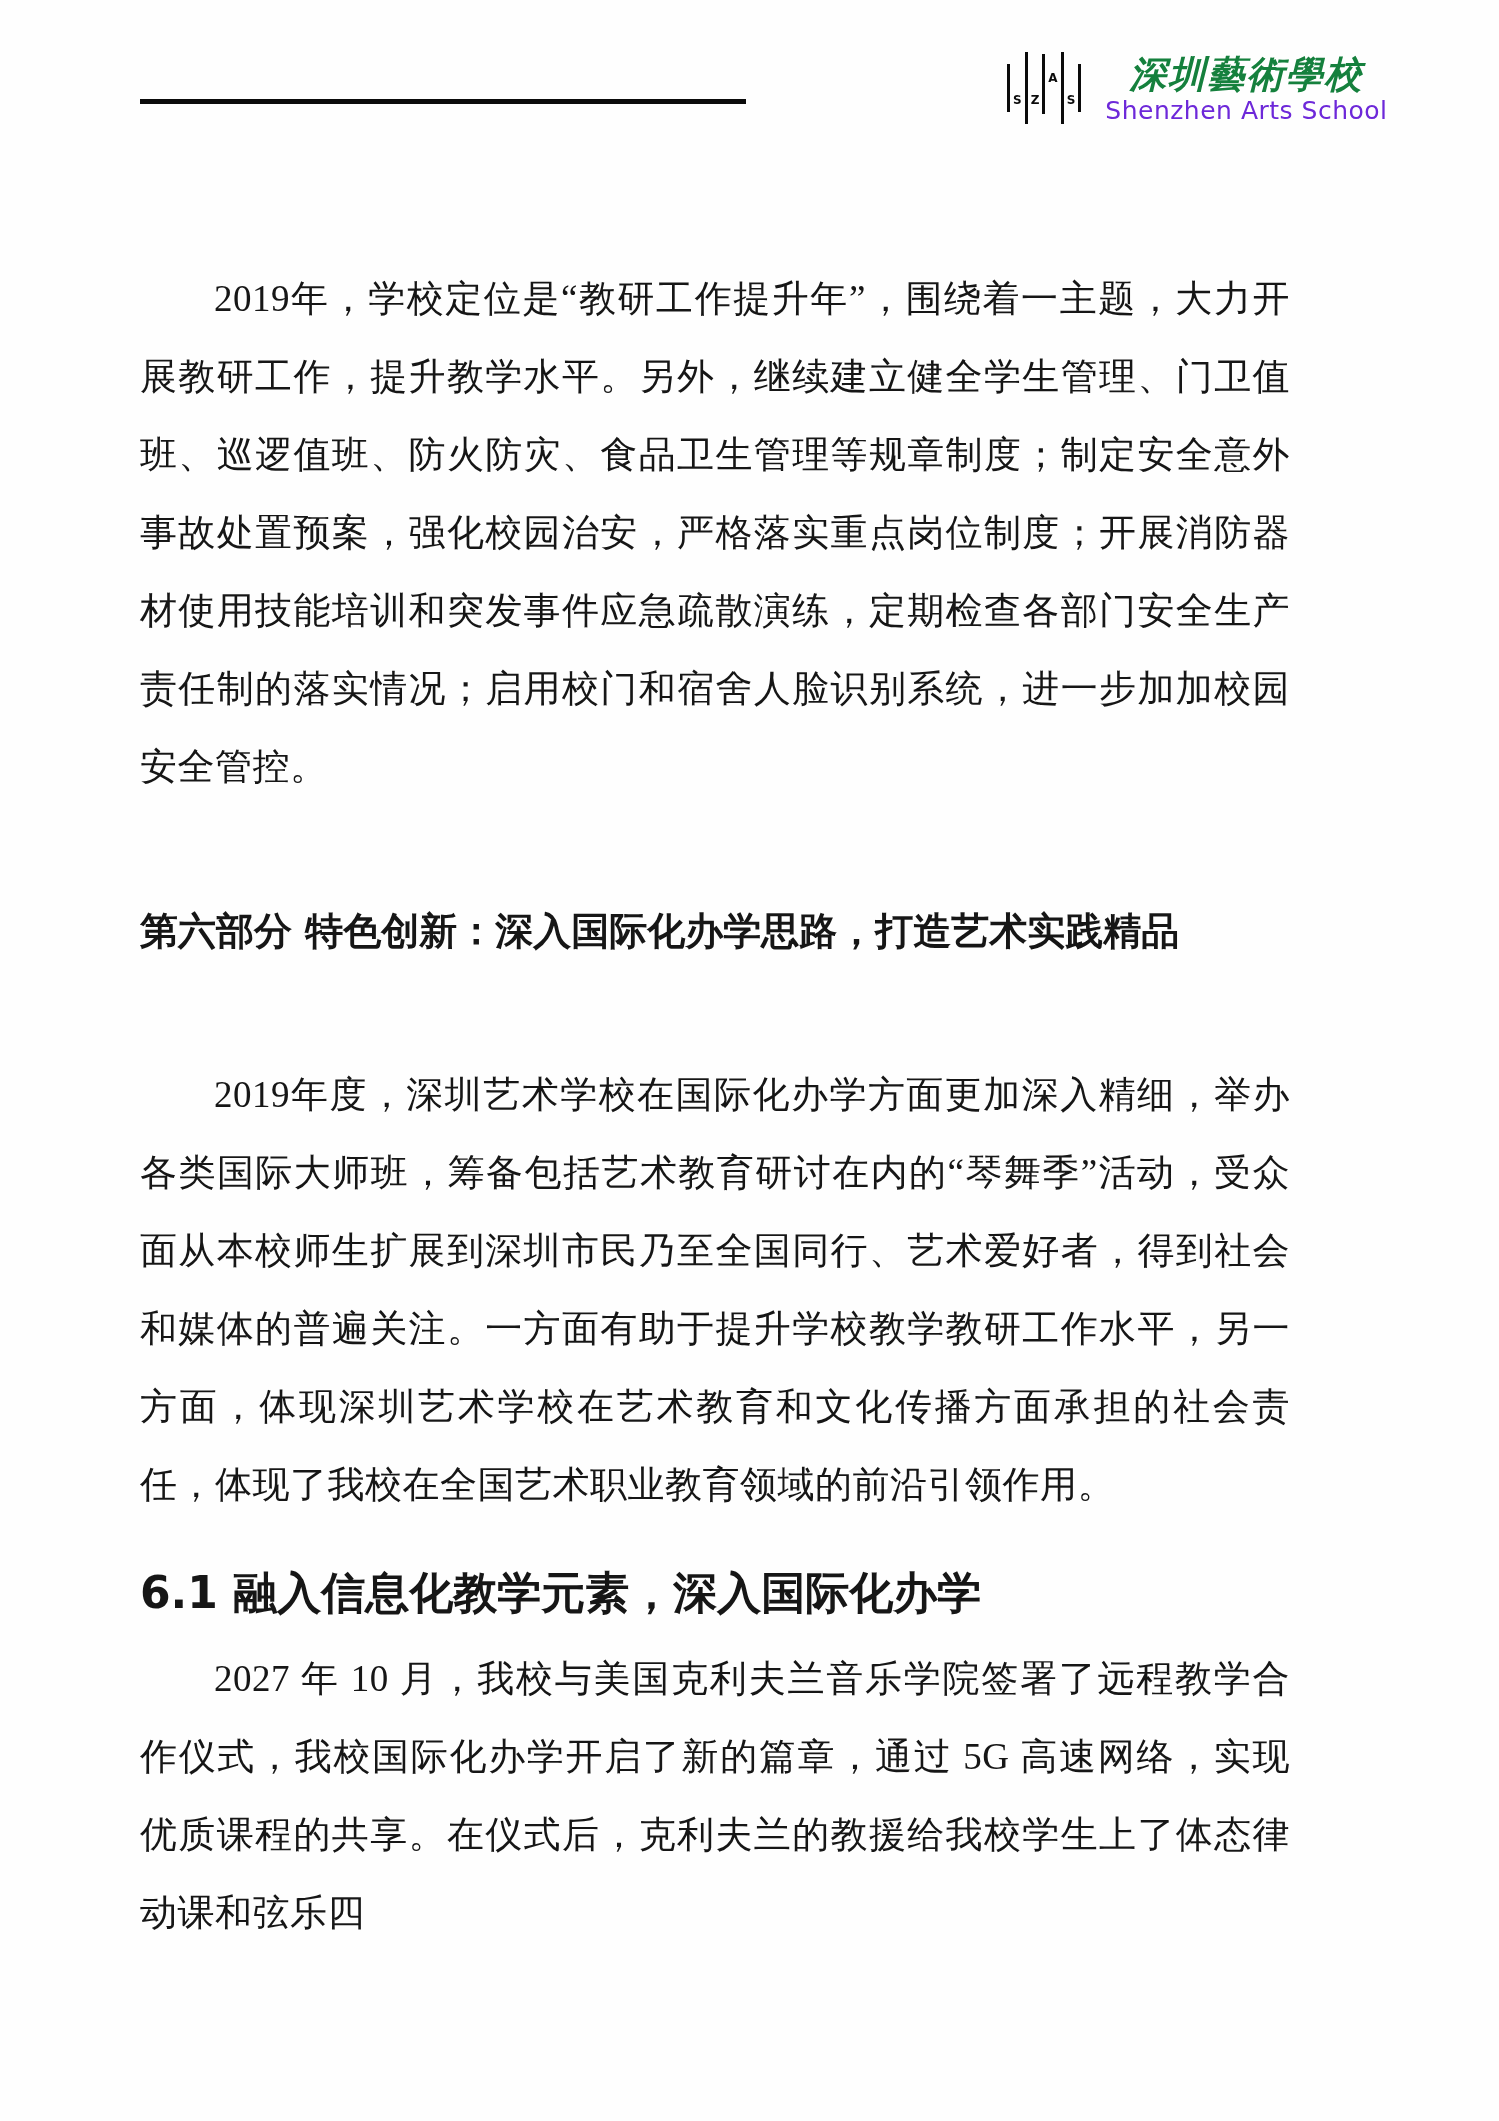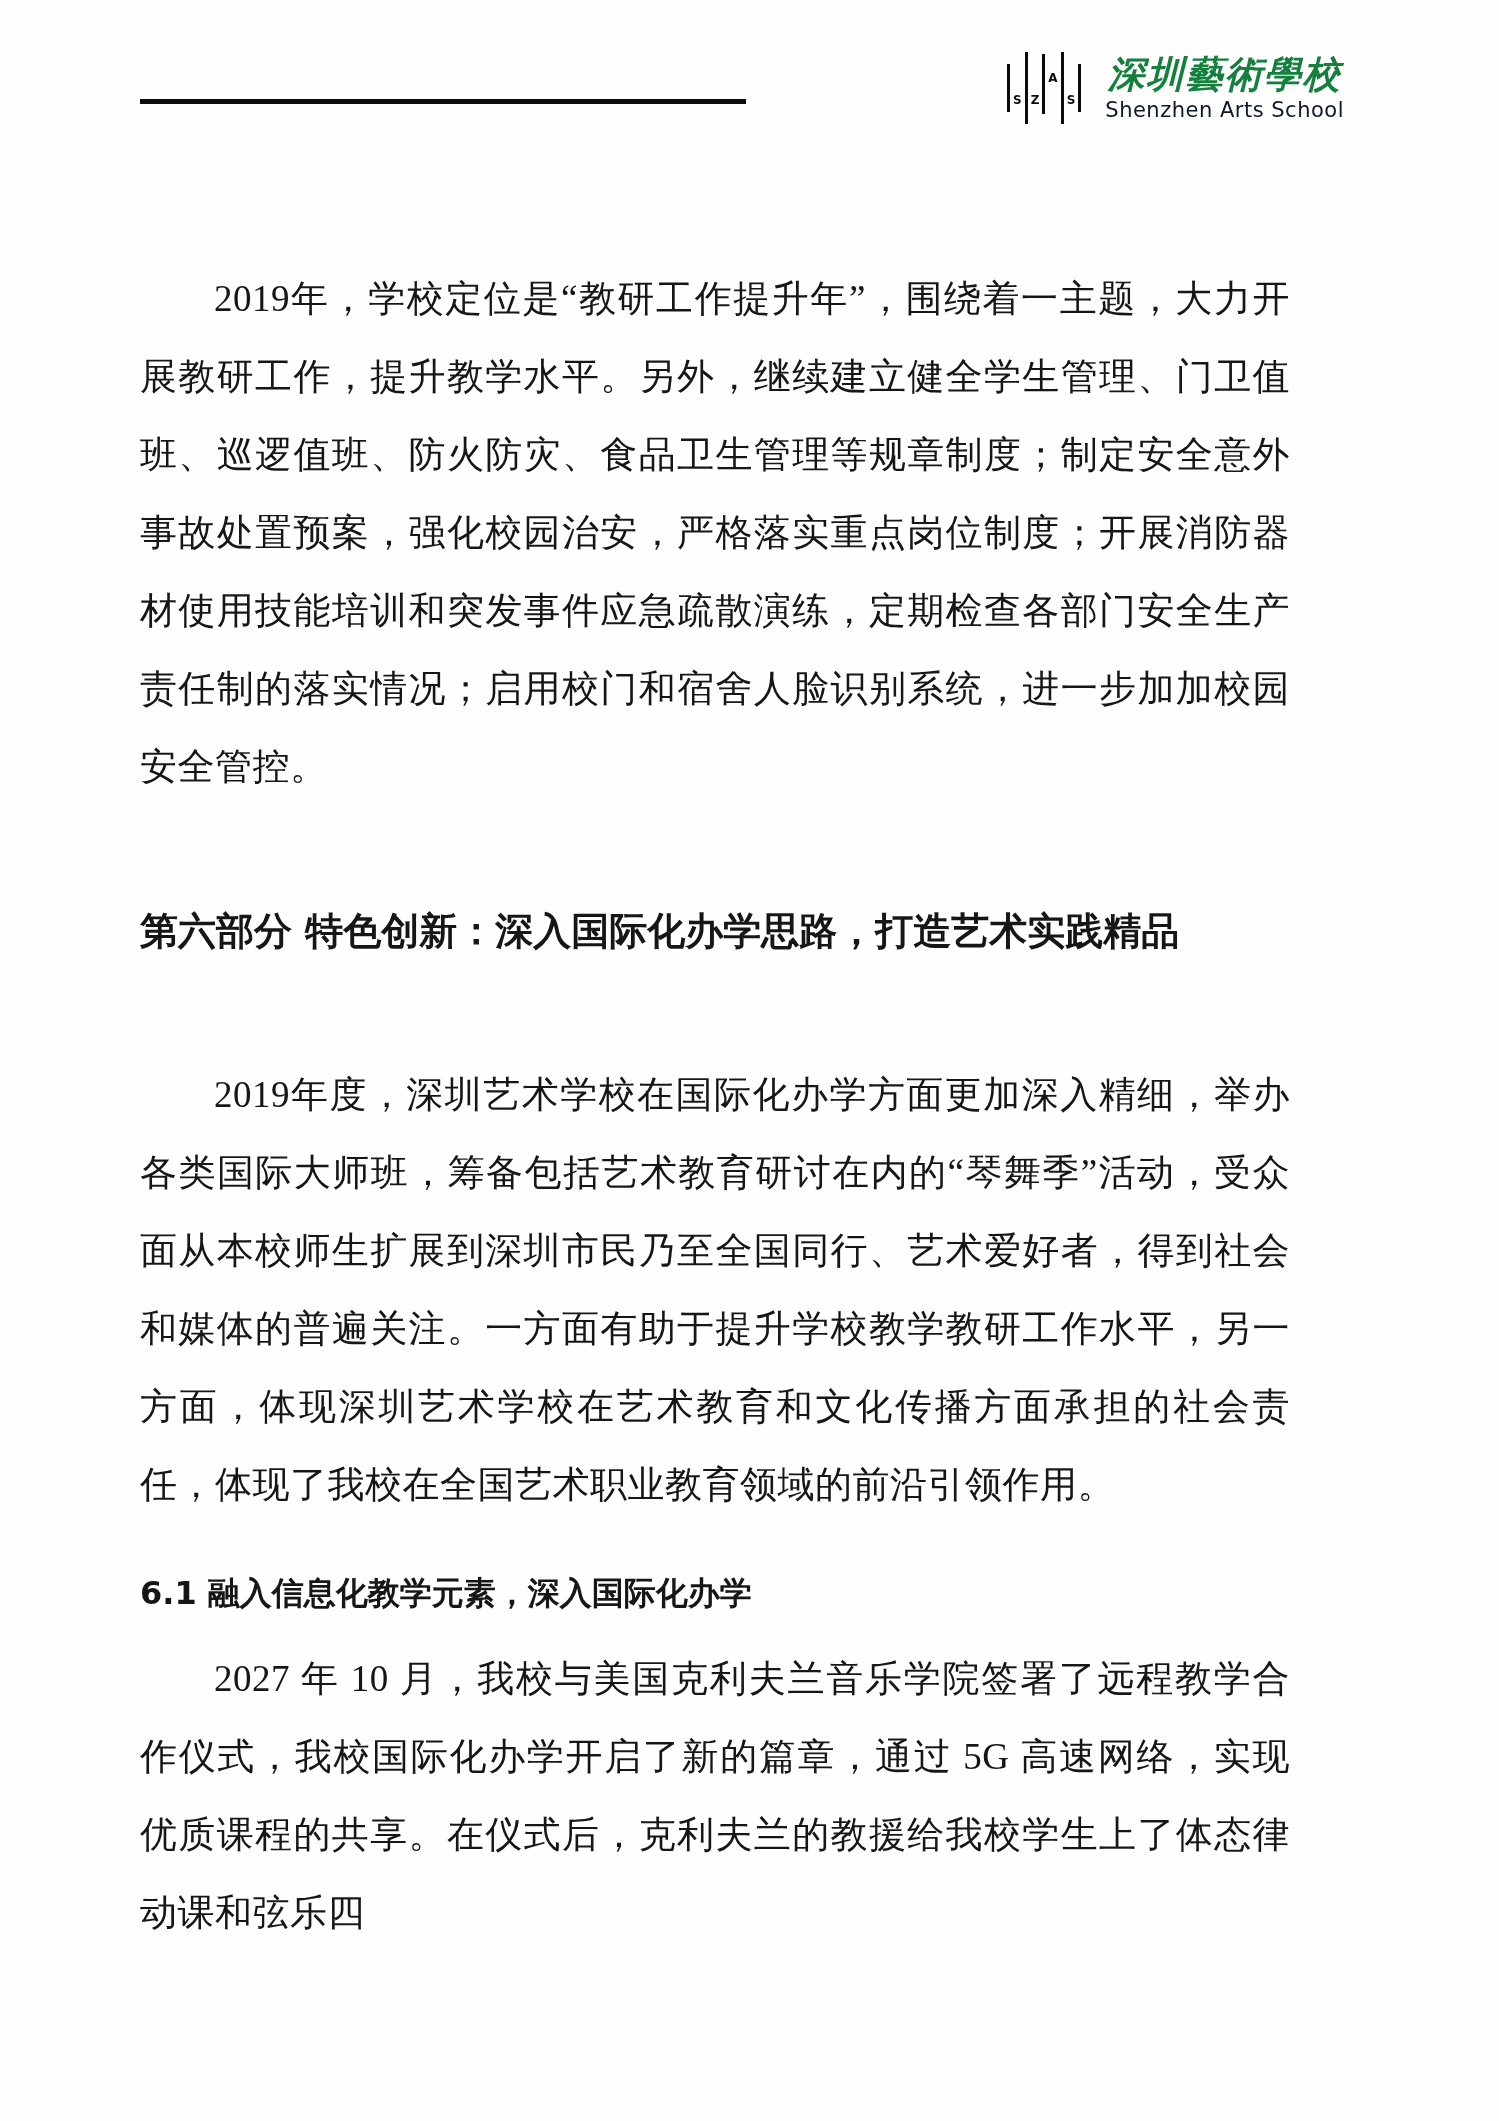--- a/index.html
+++ b/index.html
@@ -30,39 +30,39 @@
   }
   .logo-text{text-align:center;}
   .logo-zh{
     font-family:"DejaVu Serif","Liberation Serif",serif;
     font-weight:bold;font-style:italic;
     font-size:37px;line-height:44px;letter-spacing:2px;
     white-space:nowrap;color:#15803d;
   }
   .logo-en{
     font-family:"DejaVu Sans","Liberation Sans",sans-serif;
-    font-size:21px;line-height:25px;letter-spacing:0.5px;
-    margin-top:2px;color:#0f172a;white-space:nowrap;
+    font-size:25px;line-height:25px;letter-spacing:0.5px;
+    margin-top:2px;color:#6d28d9;white-space:nowrap;
   }
   
   .content{position:absolute;left:140px;top:260px;width:1150px;}
   .para{
     font-size:37px;line-height:78px;
     text-align:justify;text-justify:inter-ideograph;
     text-indent:2em;letter-spacing:0.5px;
   }
   .section-heading{
     font-family:"DejaVu Sans","Liberation Sans",sans-serif;
     font-size:38px;font-weight:bold;line-height:60px;
     text-align:left;margin:95px 0;
     white-space:nowrap;
   }
   .subsection-heading{
     font-family:"DejaVu Sans","Liberation Sans",sans-serif;
-    font-size:32px;font-weight:bold;line-height:78px;
+    font-size:44px;font-weight:bold;line-height:78px;
     margin:30px 0 0 0;white-space:nowrap;
   }
   .p3{margin-top:8px;}
 </style>
 </head>
 <body>
 
 <div class="page">
 
   <div class="header-rule"></div>

